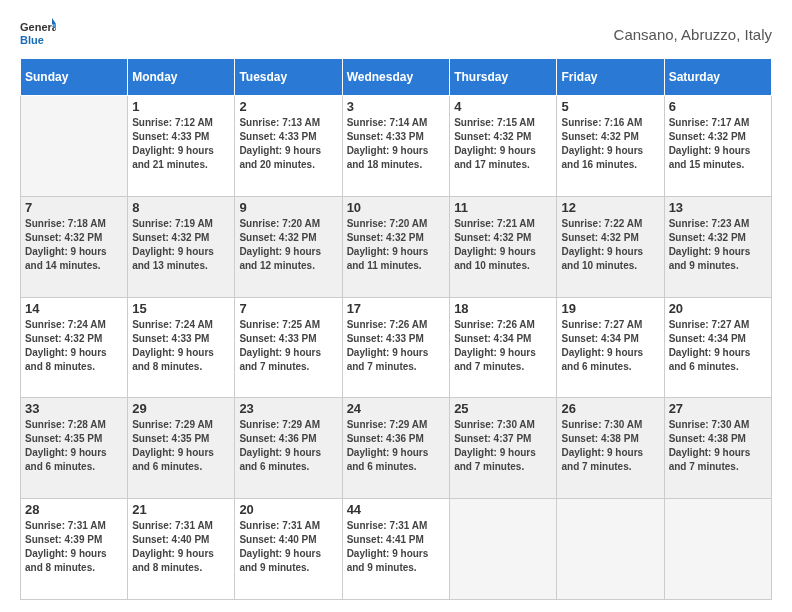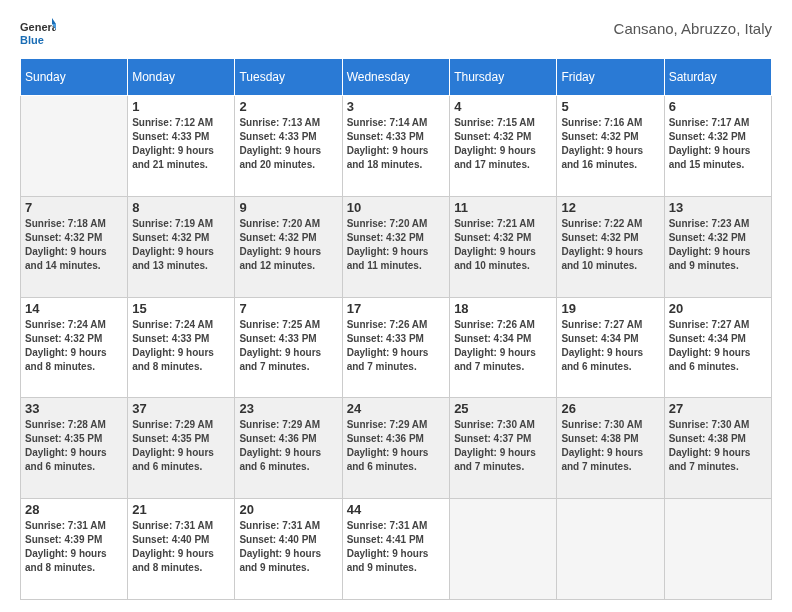--- a/index.html
+++ b/index.html
@@ -37,32 +37,32 @@
     }
     .month-title {
       font-size: 32px;
       font-weight: normal;
       color: #333;
       line-height: 1.1;
     }
     .location {
       font-size: 15px;
       color: #555;
-      margin-top: 2px;
+      margin-top: 8px;
     }
     .calendar {
       width: 100%;
       border-collapse: collapse;
       flex: 1;
     }
     .calendar th {
       background: #2a7ad5;
       color: #fff;
       font-size: 12px;
-      font-weight: normal;
+      font-weight: bold;
       padding: 11px 4px;
       text-align: left;
       border: 1px solid #fff;
     }
     .calendar td {
       border: 1px solid #ccc;
       vertical-align: top;
       padding: 3px 4px;
       width: 108px;
       min-height: 80px;
@@ -207,21 +207,21 @@
             <span class="day-num">20</span>
             <div class="day-info">Sunrise: 7:27 AM<br>Sunset: 4:34 PM<br>Daylight: 9 hours and 6 minutes.</div>
           </td>
         </tr>
         <tr class="row-shade">
           <td>
             <span class="day-num">33</span>
             <div class="day-info">Sunrise: 7:28 AM<br>Sunset: 4:35 PM<br>Daylight: 9 hours and 6 minutes.</div>
           </td>
           <td>
-            <span class="day-num">37</span>
+            <span class="day-num">29</span>
             <div class="day-info">Sunrise: 7:29 AM<br>Sunset: 4:35 PM<br>Daylight: 9 hours and 6 minutes.</div>
           </td>
           <td>
             <span class="day-num">23</span>
             <div class="day-info">Sunrise: 7:29 AM<br>Sunset: 4:36 PM<br>Daylight: 9 hours and 6 minutes.</div>
           </td>
           <td>
             <span class="day-num">24</span>
             <div class="day-info">Sunrise: 7:29 AM<br>Sunset: 4:36 PM<br>Daylight: 9 hours and 6 minutes.</div>
           </td>

